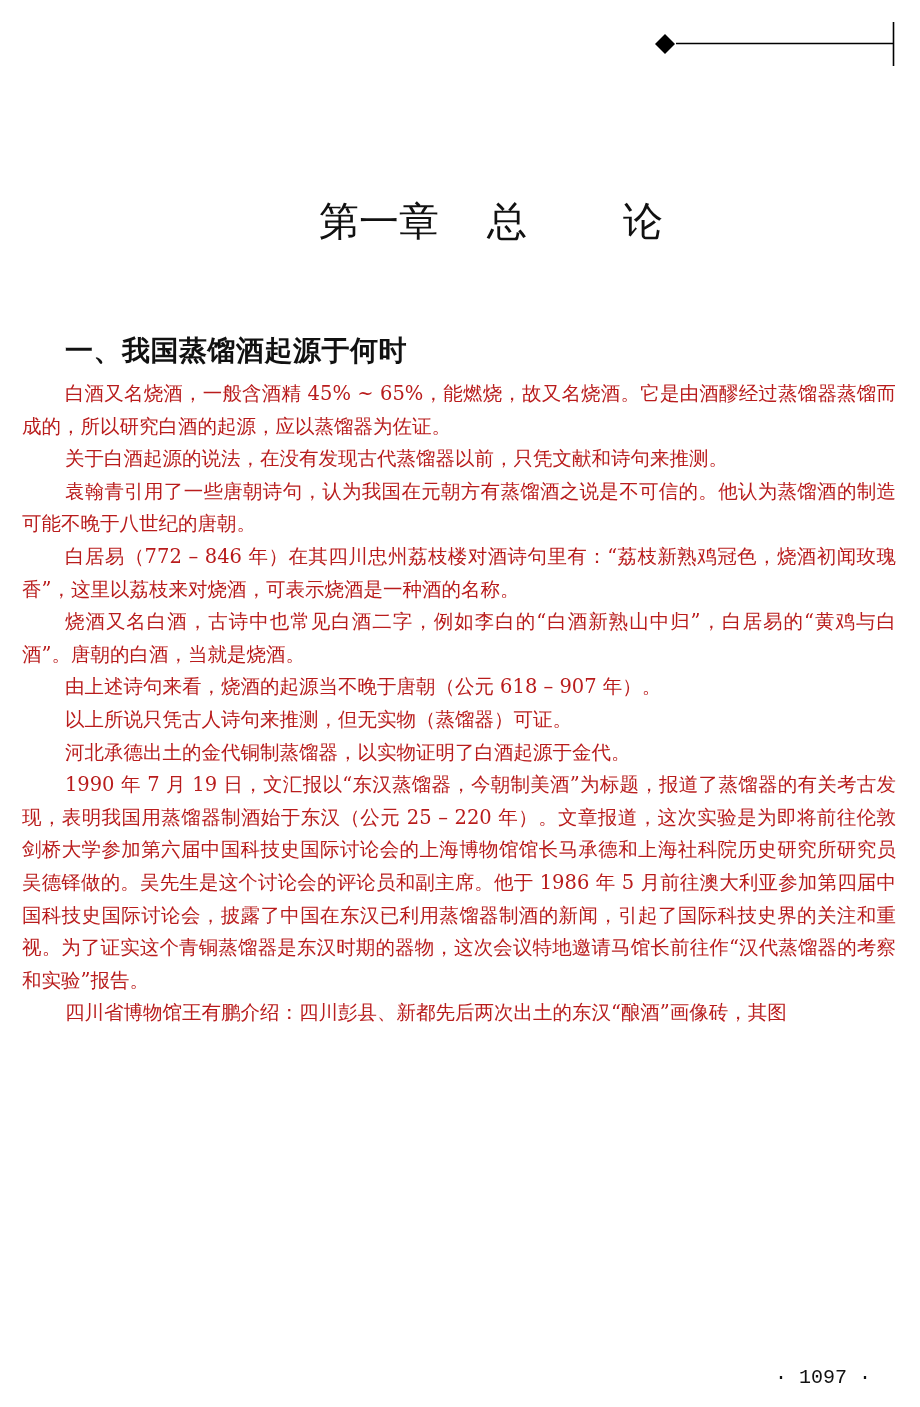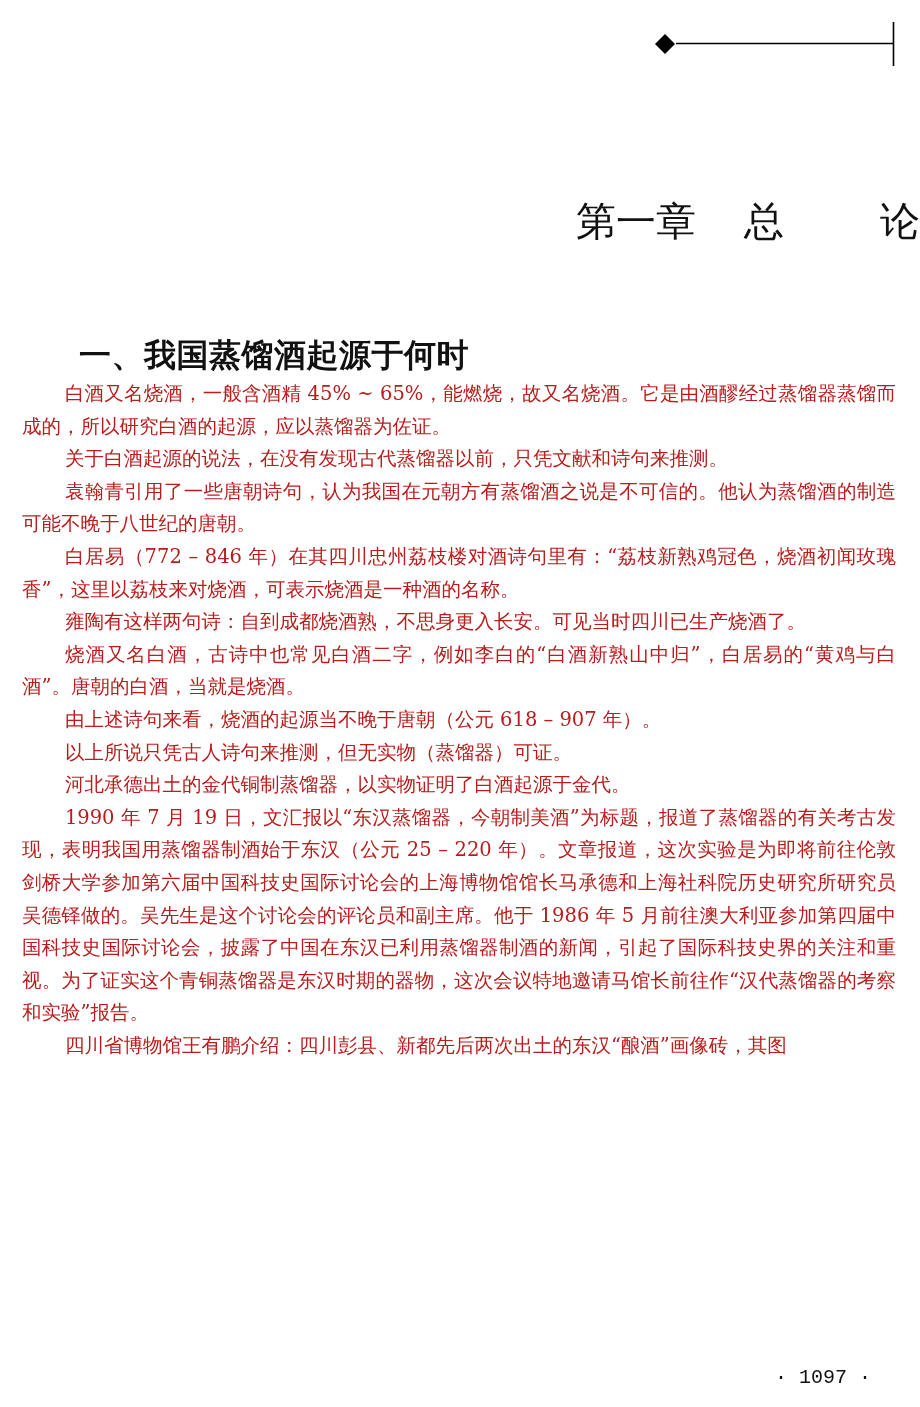--- a/index.html
+++ b/index.html
@@ -3,32 +3,32 @@
 <meta charset="utf-8">
 <style>
   html, body { margin: 0; padding: 0; background: #ffffff; }
   body {
     width: 920px; height: 1407px; position: relative; overflow: hidden;
     font-family: "DejaVu Serif", "Liberation Serif", serif;
     color: #111;
   }
   .header-rule { position: absolute; left: 0; top: 0; width: 920px; height: 80px; }
   .chapter-title {
-    position: absolute; top: 168px; left: 0; width: 920px; text-align: right;
+    position: absolute; top: 168px; left: 0; width: 920px; text-align: center;
     font-size: 40px; line-height: 52px; font-weight: normal; color: #111;
     font-family: "DejaVu Serif", "Liberation Serif", serif;
   }
   .chapter-title span { display: inline-block; }
   .ct-a { margin-left: 62px; }
   .ct-b { margin-left: 48px; }
   .ct-c { margin-left: 96px; }
   .section-heading {
-    position: absolute; top: 310px; left: 79px;
+    position: absolute; top: 310px; left: 65px;
     font-family: "DejaVu Sans", "Liberation Sans", sans-serif;
-    font-size: 32px; font-weight: bold; line-height: 36px; color: #111;
+    font-size: 28px; font-weight: bold; line-height: 36px; color: #111;
     letter-spacing: 0.5px;
   }
   .body-text {
     position: absolute; top: 378px; left: 22px; width: 874px;
     font-size: 19.5px; line-height: 32.6px; text-align: justify;
     color: #b91c1c;
   }
   .body-text p { margin: 0; text-indent: 2.2em; }
   .page-number {
     position: absolute; top: 1364px; left: 775px; width: 110px;
@@ -48,21 +48,20 @@
   <span class="ct-a">第一章</span><span class="ct-b">总</span><span class="ct-c">论</span>
 </h1>
 
 <h2 class="section-heading">一、我国蒸馏酒起源于何时</h2>
 
 <div class="body-text">
   <p>白酒又名烧酒，一般含酒精 45% ~ 65%，能燃烧，故又名烧酒。它是由酒醪经过蒸馏器蒸馏而成的，所以研究白酒的起源，应以蒸馏器为佐证。</p>
   <p>关于白酒起源的说法，在没有发现古代蒸馏器以前，只凭文献和诗句来推测。</p>
   <p>袁翰青引用了一些唐朝诗句，认为我国在元朝方有蒸馏酒之说是不可信的。他认为蒸馏酒的制造可能不晚于八世纪的唐朝。</p>
   <p>白居易（772 – 846 年）在其四川忠州荔枝楼对酒诗句里有：“荔枝新熟鸡冠色，烧酒初闻玫瑰香”，这里以荔枝来对烧酒，可表示烧酒是一种酒的名称。</p>
-  <p>雍陶有这样两句诗：自到成都烧酒熟，不思身更入长安。可见当时四川已生产烧酒了。</p>
   <p>烧酒又名白酒，古诗中也常见白酒二字，例如李白的“白酒新熟山中归”，白居易的“黄鸡与白酒”。唐朝的白酒，当就是烧酒。</p>
   <p>由上述诗句来看，烧酒的起源当不晚于唐朝（公元 618 – 907 年）。</p>
   <p>以上所说只凭古人诗句来推测，但无实物（蒸馏器）可证。</p>
   <p>河北承德出土的金代铜制蒸馏器，以实物证明了白酒起源于金代。</p>
   <p>1990 年 7 月 19 日，文汇报以“东汉蒸馏器，今朝制美酒”为标题，报道了蒸馏器的有关考古发现，表明我国用蒸馏器制酒始于东汉（公元 25 – 220 年）。文章报道，这次实验是为即将前往伦敦剑桥大学参加第六届中国科技史国际讨论会的上海博物馆馆长马承德和上海社科院历史研究所研究员吴德铎做的。吴先生是这个讨论会的评论员和副主席。他于 1986 年 5 月前往澳大利亚参加第四届中国科技史国际讨论会，披露了中国在东汉已利用蒸馏器制酒的新闻，引起了国际科技史界的关注和重视。为了证实这个青铜蒸馏器是东汉时期的器物，这次会议特地邀请马馆长前往作“汉代蒸馏器的考察和实验”报告。</p>
   <p>四川省博物馆王有鹏介绍：四川彭县、新都先后两次出土的东汉“酿酒”画像砖，其图</p>
 </div>
 
 <div class="page-number">· 1097 ·</div>
 

